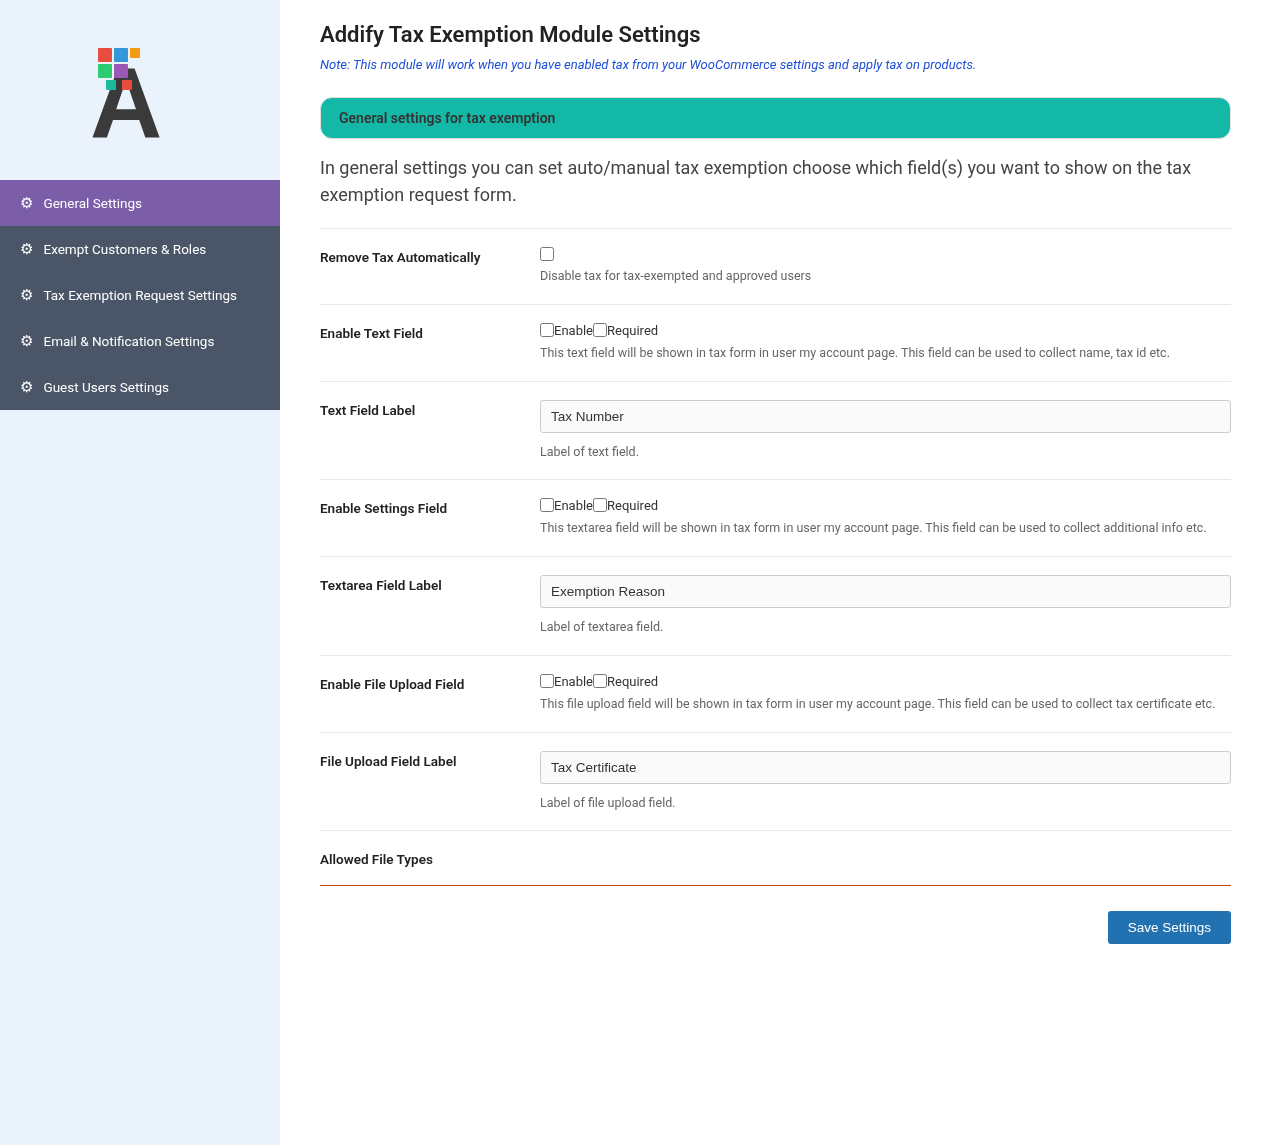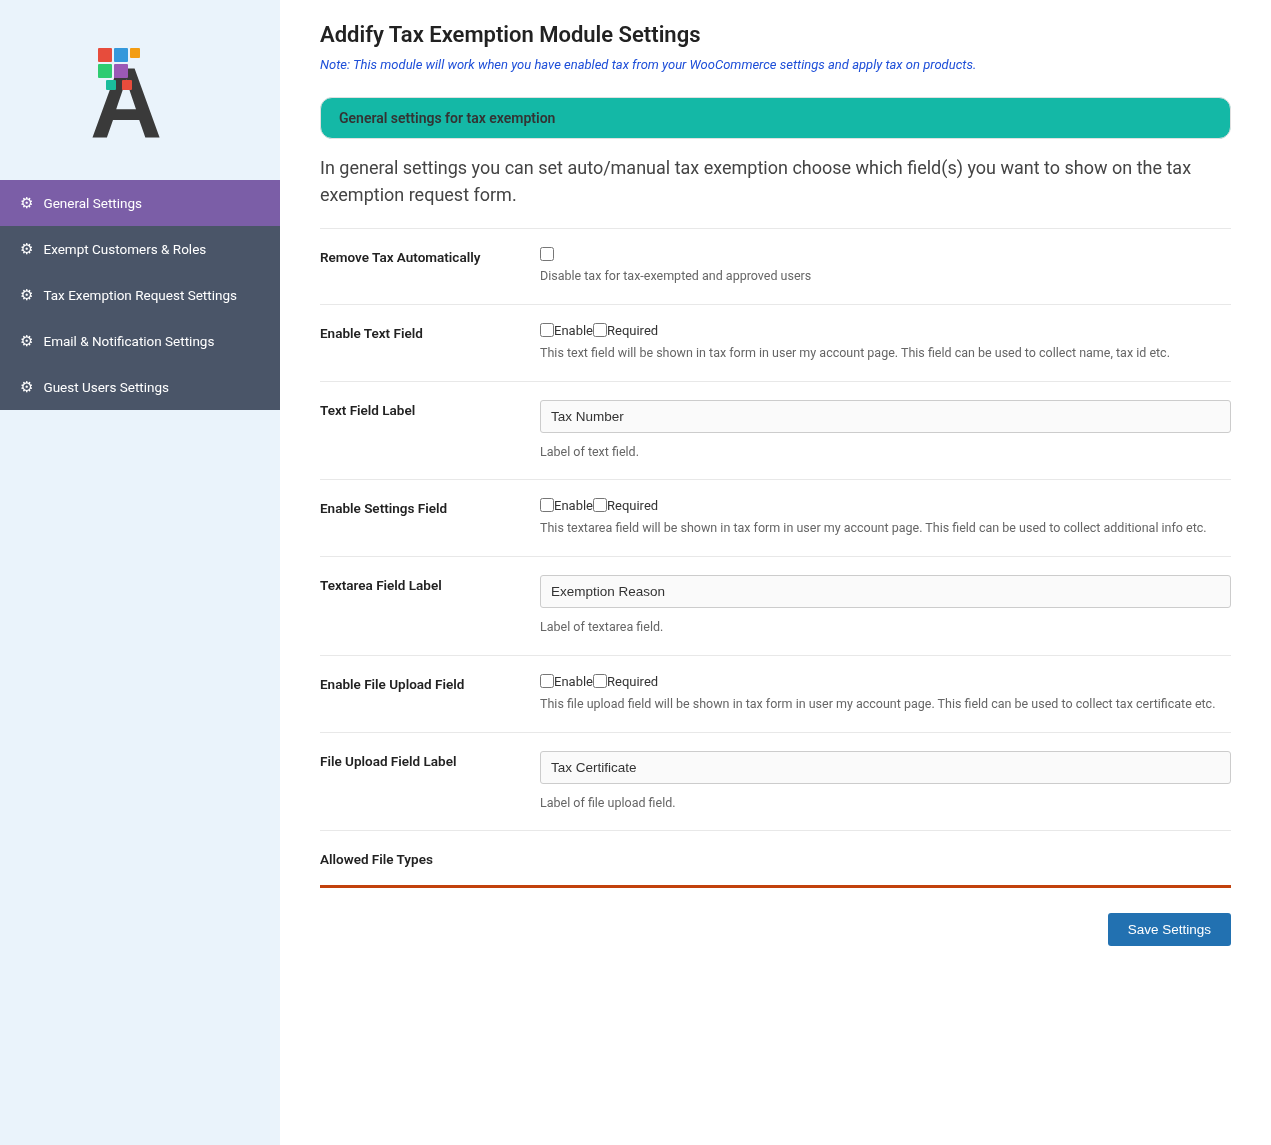--- a/index.html
+++ b/index.html
@@ -92,21 +92,21 @@
       margin-bottom: 20px;
       line-height: 1.5;
     }
     .settings-row {
       display: flex;
       border-top: 1px solid #e8e8e8;
       padding: 18px 0;
       align-items: flex-start;
     }
     .settings-row:last-child {
-      border-bottom: 3px solid #c2410c;
+      border-bottom: 1px solid #c2410c;
     }
     .settings-label {
       width: 220px;
       min-width: 220px;
       font-weight: 600;
       font-size: 13.5px;
       color: #222;
       padding-right: 20px;
       padding-top: 2px;
     }

